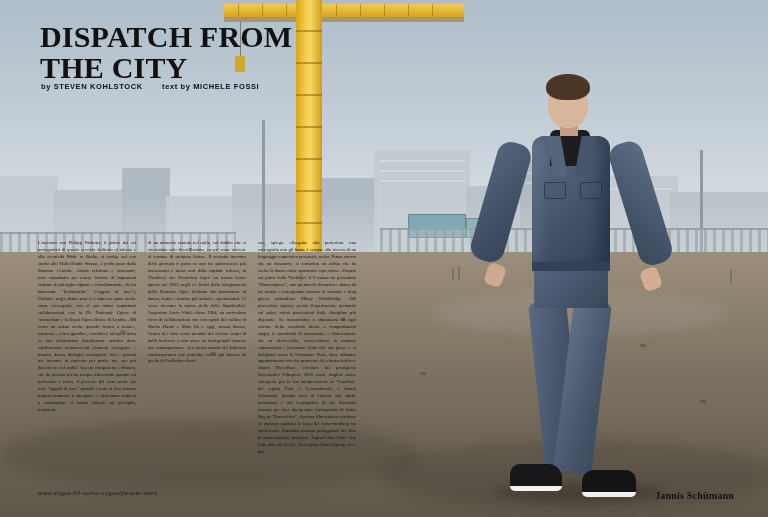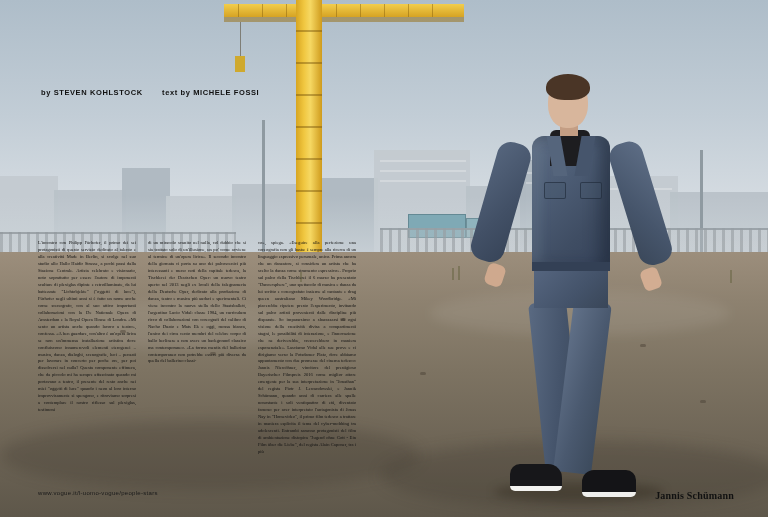--- a/index.html
+++ b/index.html
@@ -238,21 +238,21 @@
     color: #111;
     font-family: "Liberation Serif", serif;
     font-weight: bold;
     font-size: 30px;
     line-height: 1.02;
     letter-spacing: 0.2px;
   }
   .headline .l2 { display: block; }
   .byline {
     position: absolute;
-    left: 41px; top: 88px;
+    left: 41px; top: 82px;
     font-family: "Liberation Sans", sans-serif;
     font-size: 7.5px;
     letter-spacing: 0.6px;
     font-weight: bold;
     color: #111;
   }
   .byline .sep { display: inline-block; width: 14px; }
 
   
   .cols {
@@ -388,20 +388,24 @@
       <div class="m pocket" style="left:110px;top:104px;"></div>
       <div class="m shirt"></div>
       <div class="m lapel-l"></div>
       <div class="m lapel-r"></div>
       <div class="m neck"></div>
       <div class="m head"></div>
       <div class="m hair"></div>
     </div>
   </div>
 
+  <div class="headline">
+    <span>DISPATCH FROM</span>
+    <span class="l2">THE CITY</span>
+  </div>
 
   <div class="byline">
     <span>by STEVEN KOHLSTOCK</span>
     <span class="sep"></span>
     <span>text by MICHELE FOSSI</span>
   </div>
 
   <div class="cols">
     <div class="col c1">L'incontro con Philipp Fürhofer, il primo dei sei protagonisti di questo servizio dedicato al talento e alla creatività Made in Berlin, si svolge nel suo studio allo Hallo Haidir Strasse, a pochi passi dalla Stazione Centrale. Artista celebrato e visionario, noto soprattutto per essere l'autore di imponenti sculture di plexiglas dipinte e retroilluminate, da lui battezzate "Lichtobjekte" ("oggetti di luce"), Fürhofer negli ultimi anni si è fatto un nome anche come scenografo, con al suo attivo importanti collaborazioni con la De Nationale Opera di Amsterdam e la Royal Opera House di Londra. «Mi sento un artista anche quando lavoro a teatro», confessa. «A ben guardare, con'altro è un'opera lirica se non un'immensa installazione artistica dove confluiscono innumerevoli elementi eterogenei – musica, danza, dialoghi, scenografie, luci – pensati per lavorare in concerto per poche ore, per poi dissolversi nel nulla? Questa componente effimera, che da piccolo mi ha sempre affascinato quando mi portavano a teatro, il presente del resto anche nei miei "oggetti di luce" quando i neon al loro interno improvvisamente si spengono, e ritroviamo sorpresi a contemplare il nostro riflesso sul plexiglas, testimoni</div>
     <div class="col c2">di un miracolo svanito nel nulla, col dubbio che si sia trattato solo di un'illusione, un po' come avviene al termine di un'opera lirica». Il secondo incontro della giornata ci porta su uno dei palcoscenici più interessanti e meno noti della capitale tedesca, la Tischlerei der Deutschen Oper: un nuovo teatro aperto nel 2013 negli ex locali della falegnameria della Deutsche Oper, dedicato alla produzione di danza, teatro e musica più audaci e sperimentali. Ci viene incontro la nuova stella dello Staatsballett, l'argentino Lucio Vidal: classe 1984, un curriculum ricco di collaborazioni con coreografi del calibro di Nacho Duato e Mats Ek e oggi, mossa bianca, l'unico dei circa cento membri del celebre corpo di ballo berlinese a non avere un background classico ma contemporaneo. «La forma mentis del ballerino contemporaneo non potrebbe essere più diversa da quella del ballerino classi-</div>

